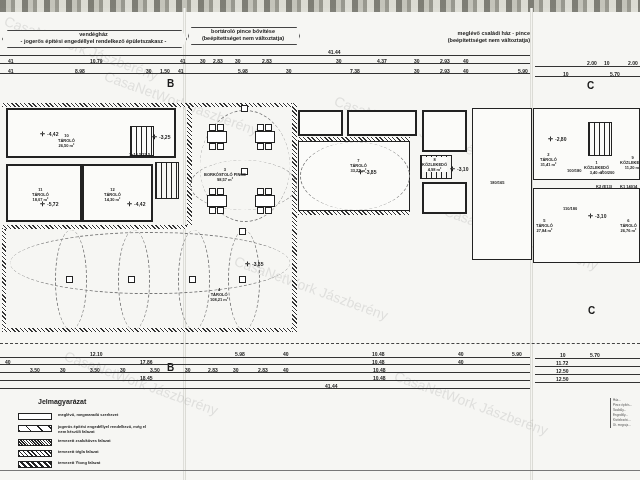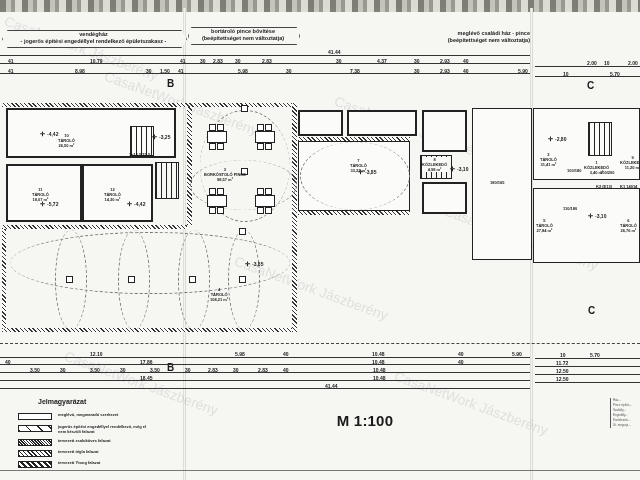--- a/index.html
+++ b/index.html
@@ -301,21 +301,20 @@
 <div class="legend-row" style="top:449px">
   <div class="swatch" style="background:repeating-linear-gradient(45deg,#222 0 1px,#fff 1px 3px)"></div>
   <div class="legend-text">tervezett tégla falazat</div>
 </div>
 <div class="legend-row" style="top:460px">
   <div class="swatch" style="background:repeating-linear-gradient(45deg,#222 0 2px,#fff 2px 4px)"></div>
   <div class="legend-text">tervezett Ytong falazat</div>
 </div>
 
 <div class="title">
-  <div>M  1:100</div>
 </div>
 
 <div class="dim-line" style="left:0;top:470px;width:640px;border-top:1px solid #777"></div>
 
 <div class="side-note">
   <div>Ház...</div>
   <div>Pince építés...</div>
   <div>Szabály...</div>
   <div>Engedély...</div>
   <div>Kivitelezési...</div>

